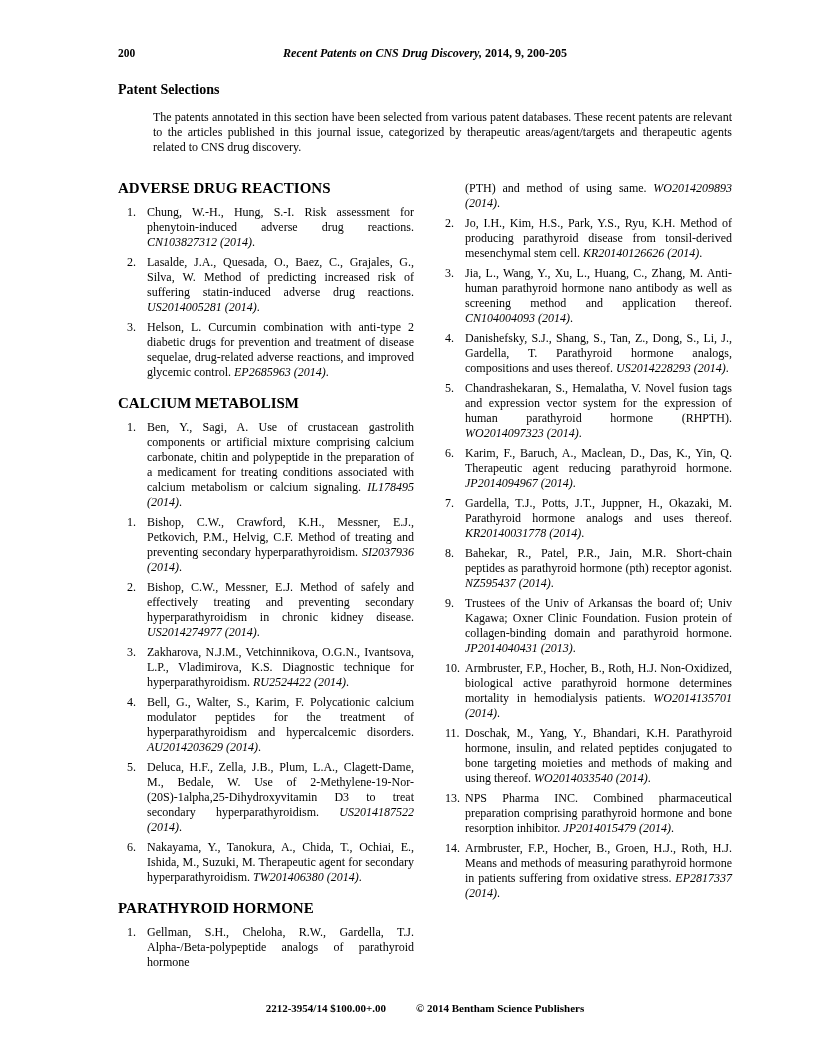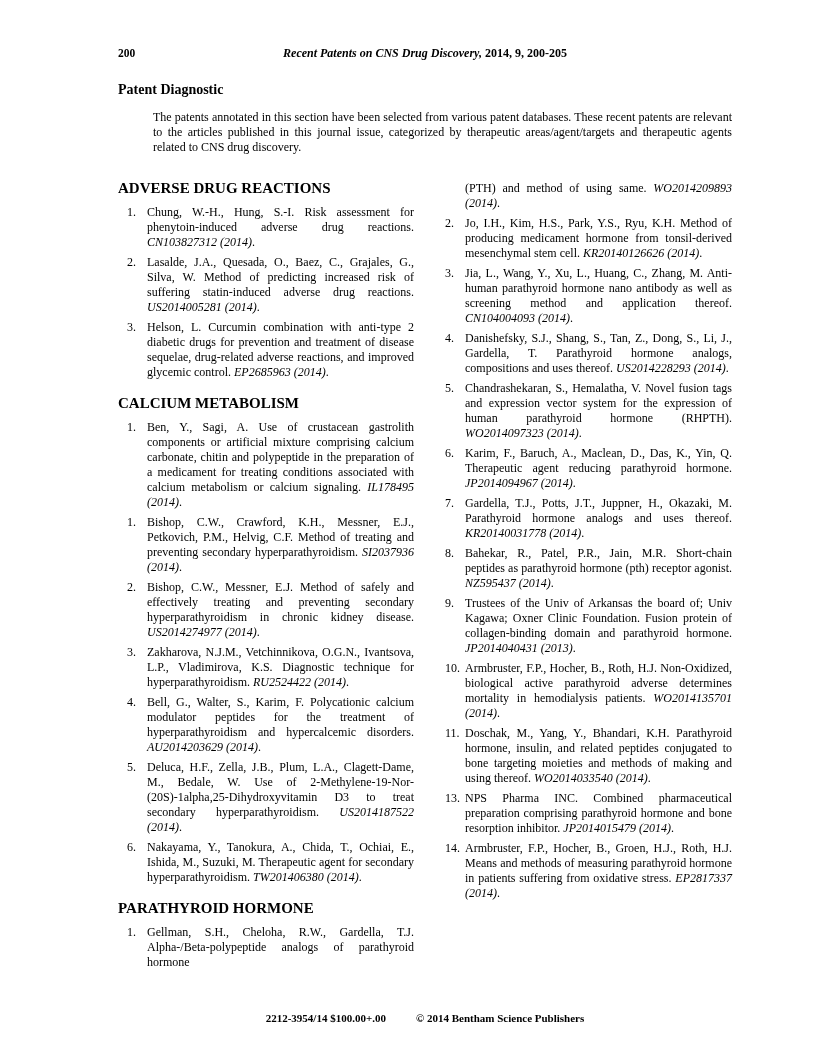--- a/index.html
+++ b/index.html
@@ -67,21 +67,21 @@
   .item .content {
     flex: 1;
     text-align: justify;
   }
   .patent {
     font-weight: normal;
     font-style: italic;
   }
   .footer {
     position: absolute;
-    bottom: 30px;
+    bottom: 40px;
     left: 84px;
     right: 50px;
     text-align: center;
     font-weight: bold;
     font-size: 11px;
   }
   .footer .issn { margin-right: 30px; }
 </style>
 </head>
 <body>
@@ -89,21 +89,21 @@
 <div class="page">
 
   <div class="header-row">
     <span class="page-number">200</span>
     <div class="journal-ref">
       <span class="journal-name">Recent Patents on CNS Drug Discovery,</span>
       <span class="journal-issue">2014, 9, 200-205</span>
     </div>
   </div>
 
-  <div class="doc-title">Patent Diagnostic</div>
+  <div class="doc-title">Patent Selections</div>
 
   <div class="intro">The patents annotated in this section have been selected from various patent databases. These recent patents are relevant to the articles published in this journal issue, categorized by therapeutic areas/agent/targets and therapeutic agents related to CNS drug discovery.</div>
 
   <div class="columns">
     <div class="column" id="left-column">
         <div class="section">
           <div class="section-heading">ADVERSE DRUG REACTIONS</div>
           <div class="item">
             <span class="num">1.</span>
             <span class="content"><span>Chung, W.-H., Hung, S.-I. Risk assessment for phenytoin-induced adverse drug reactions. </span><span class="patent">CN103827312 (2014)</span><span>.</span></span>
@@ -159,21 +159,21 @@
         </div>
       </div>
     <div class="column" id="right-column">
         <div class="section">
           <div class="item">
             <span class="num"></span>
             <span class="content"><span>(PTH) and method of using same. </span><span class="patent">WO2014209893 (2014)</span><span>.</span></span>
           </div>
           <div class="item">
             <span class="num">2.</span>
-            <span class="content"><span>Jo, I.H., Kim, H.S., Park, Y.S., Ryu, K.H. Method of producing medicament hormone from tonsil-derived mesenchymal stem cell. </span><span class="patent">KR20140126626 (2014)</span><span>.</span></span>
+            <span class="content"><span>Jo, I.H., Kim, H.S., Park, Y.S., Ryu, K.H. Method of producing parathyroid disease from tonsil-derived mesenchymal stem cell. </span><span class="patent">KR20140126626 (2014)</span><span>.</span></span>
           </div>
           <div class="item">
             <span class="num">3.</span>
             <span class="content"><span>Jia, L., Wang, Y., Xu, L., Huang, C., Zhang, M. Anti-human parathyroid hormone nano antibody as well as screening method and application thereof. </span><span class="patent">CN104004093 (2014)</span><span>.</span></span>
           </div>
           <div class="item">
             <span class="num">4.</span>
             <span class="content"><span>Danishefsky, S.J., Shang, S., Tan, Z., Dong, S., Li, J., Gardella, T. Parathyroid hormone analogs, compositions and uses thereof. </span><span class="patent">US2014228293 (2014)</span><span>.</span></span>
           </div>
           <div class="item">
@@ -191,21 +191,21 @@
           <div class="item">
             <span class="num">8.</span>
             <span class="content"><span>Bahekar, R., Patel, P.R., Jain, M.R. Short-chain peptides as parathyroid hormone (pth) receptor agonist. </span><span class="patent">NZ595437 (2014)</span><span>.</span></span>
           </div>
           <div class="item">
             <span class="num">9.</span>
             <span class="content"><span>Trustees of the Univ of Arkansas the board of; Univ Kagawa; Oxner Clinic Foundation. Fusion protein of collagen-binding domain and parathyroid hormone. </span><span class="patent">JP2014040431 (2013)</span><span>.</span></span>
           </div>
           <div class="item">
             <span class="num">10.</span>
-            <span class="content"><span>Armbruster, F.P., Hocher, B., Roth, H.J. Non-Oxidized, biological active parathyroid adverse determines mortality in hemodialysis patients. </span><span class="patent">WO2014135701 (2014)</span><span>.</span></span>
+            <span class="content"><span>Armbruster, F.P., Hocher, B., Roth, H.J. Non-Oxidized, biological active parathyroid hormone determines mortality in hemodialysis patients. </span><span class="patent">WO2014135701 (2014)</span><span>.</span></span>
           </div>
           <div class="item">
             <span class="num">11.</span>
             <span class="content"><span>Doschak, M., Yang, Y., Bhandari, K.H. Parathyroid hormone, insulin, and related peptides conjugated to bone targeting moieties and methods of making and using thereof. </span><span class="patent">WO2014033540 (2014)</span><span>.</span></span>
           </div>
           <div class="item">
             <span class="num">13.</span>
             <span class="content"><span>NPS Pharma INC. Combined pharmaceutical preparation comprising parathyroid hormone and bone resorption inhibitor. </span><span class="patent">JP2014015479 (2014)</span><span>.</span></span>
           </div>
           <div class="item">

